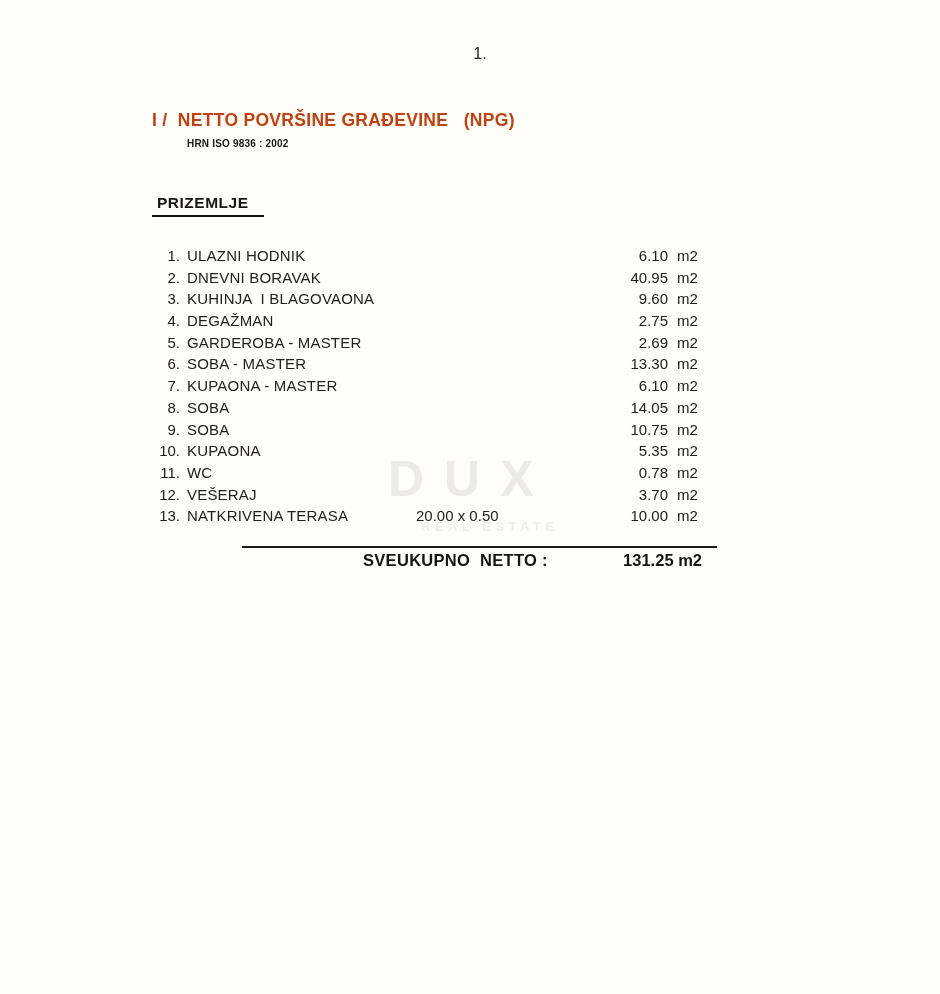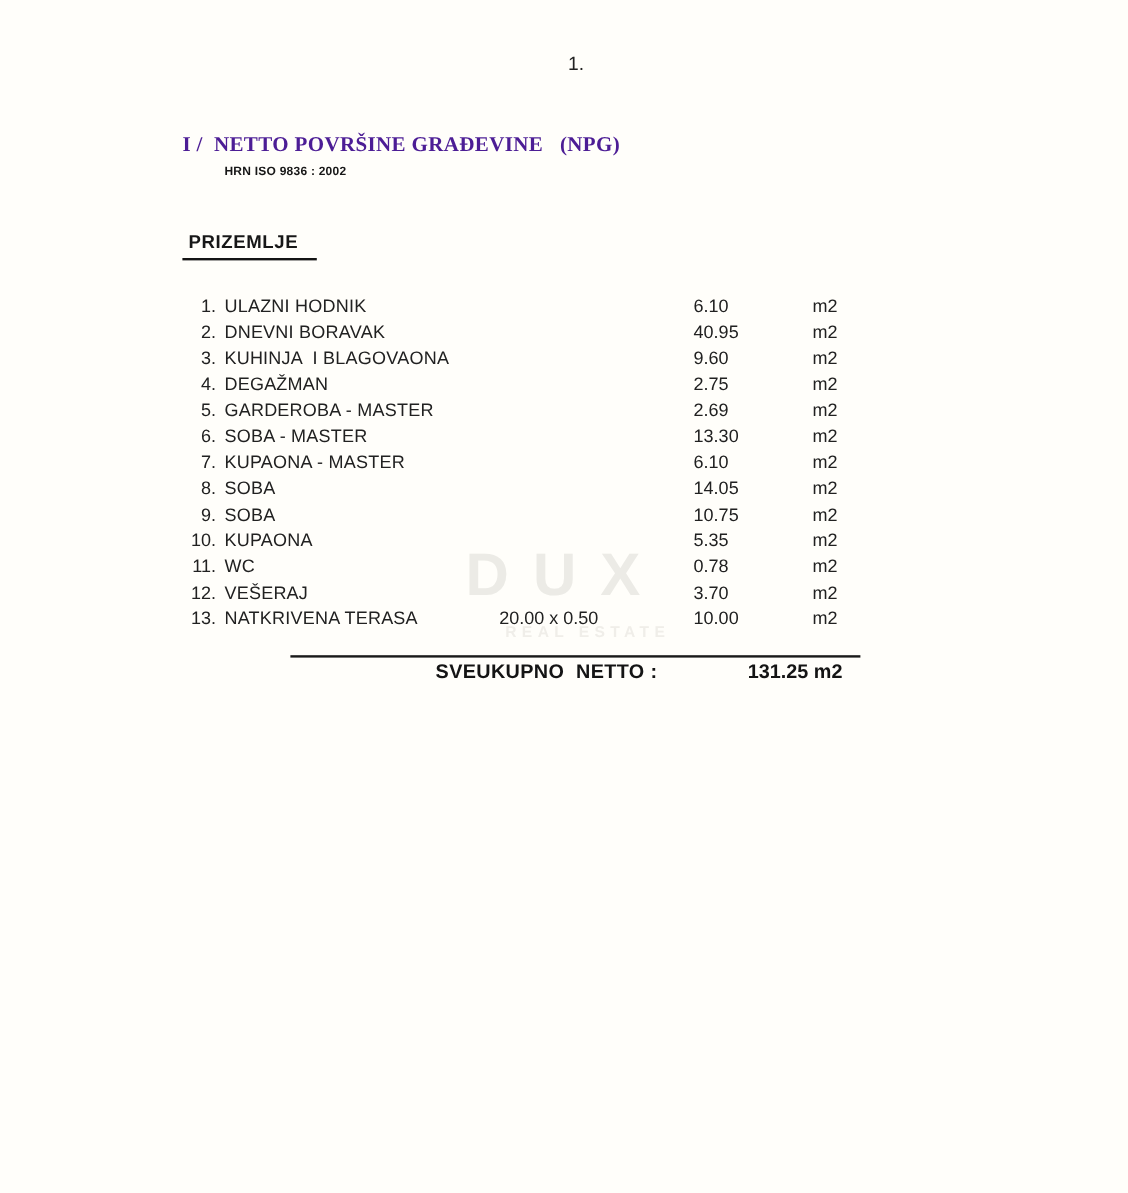--- a/index.html
+++ b/index.html
@@ -26,22 +26,21 @@
     color: #222;
   }
   .doc-title {
     position: absolute;
     top: 110px;
     left: 152px;
     font-size: 17.5px;
     font-weight: bold;
     letter-spacing: 0.3px;
     white-space: pre;
-    color: #4c1d95;
-    font-family: Liberation Serif, serif;
+    color: #c2410c;
   }
   .doc-subtitle {
     position: absolute;
     top: 138px;
     left: 187px;
     font-size: 10px;
     font-weight: bold;
     letter-spacing: 0.2px;
     white-space: pre;
     color: #171717;
@@ -85,20 +84,21 @@
   }
   .room-row .note {
     position: absolute;
     left: 266px;
     white-space: pre;
   }
   .room-row .value {
     position: absolute;
     left: 428px;
     width: 90px;
+    text-align: right;
   }
   .room-row .unit {
     position: absolute;
     left: 527px;
     text-align: center;
   }
   .total-rule {
     position: absolute;
     top: 546px;
     left: 242px;

